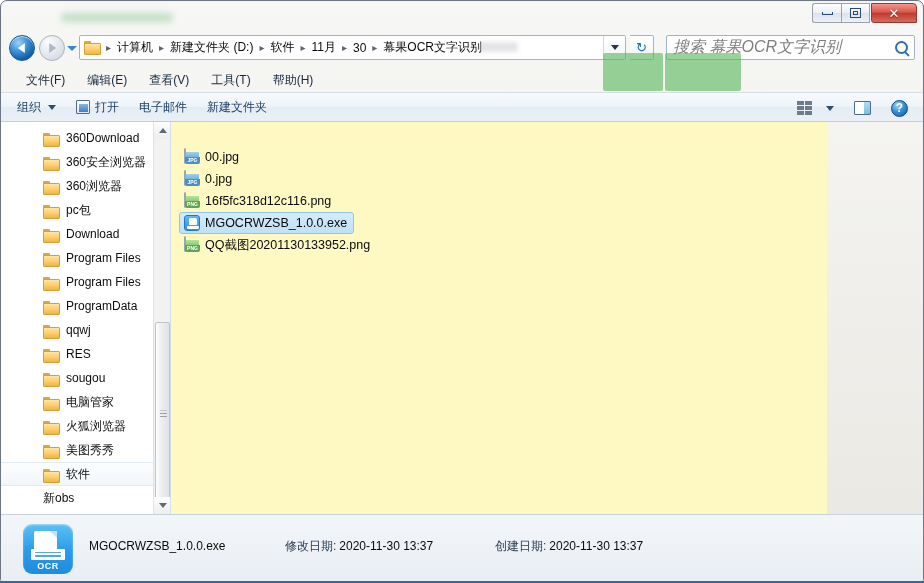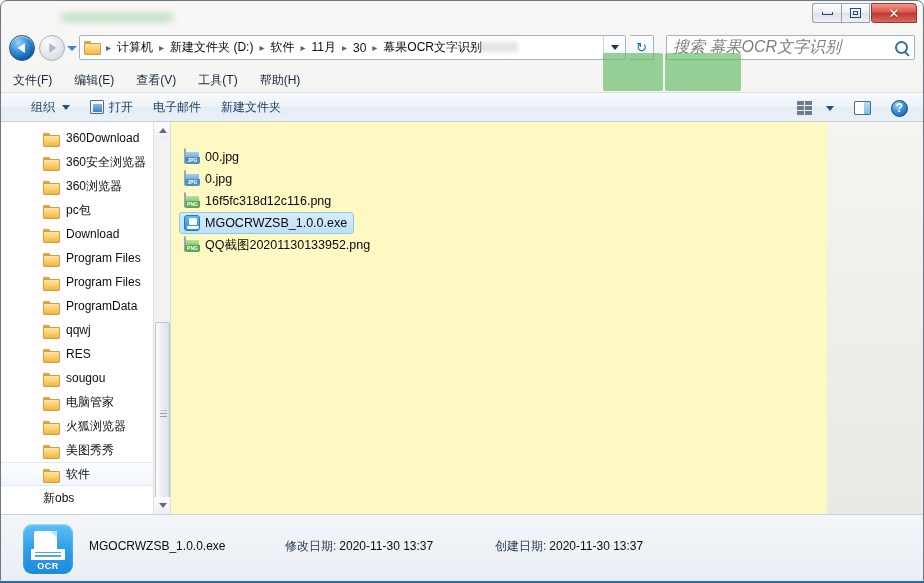--- a/index.html
+++ b/index.html
@@ -198,33 +198,33 @@
     pointer-events: none;
     filter: blur(0.4px);
   }
   #hl1 { left: 602px; top: 24px; width: 60px; height: 38px; }
   #hl2 { left: 664px; top: 24px; width: 76px; height: 38px; }
 
   
   #menubar {
     position: absolute; left: 0; top: 68px; width: 922px; height: 23px;
     display: flex; align-items: center;
-    padding-left: 1px;
+    padding-left: 14px;
     font-size: 12px; color: #16283d;
   }
   .menu-item { padding: 3px 11px; white-space: nowrap; cursor: default; }
 
   
   #cmdbar {
     position: absolute; left: 0; top: 91px; width: 922px; height: 30px;
     background: linear-gradient(to bottom,#f7fafd 0%,#eef3f8 48%,#e4ecf4 52%,#eaf0f6 100%);
     border-top: 1px solid #d6dfe8;
     border-bottom: 1px solid #c3ced9;
     display: flex; align-items: center;
-    padding-left: 20px;
+    padding-left: 6px;
     font-size: 12px; color: #1c3f66;
   }
   .cmd-item {
     display: flex; align-items: center; gap: 5px;
     padding: 4px 10px; white-space: nowrap; cursor: default;
   }
   .cmd-caret {
     width: 0; height: 0; margin-left: 2px;
     border-left: 4px solid transparent; border-right: 4px solid transparent;
     border-top: 5px solid #2b4f73;

